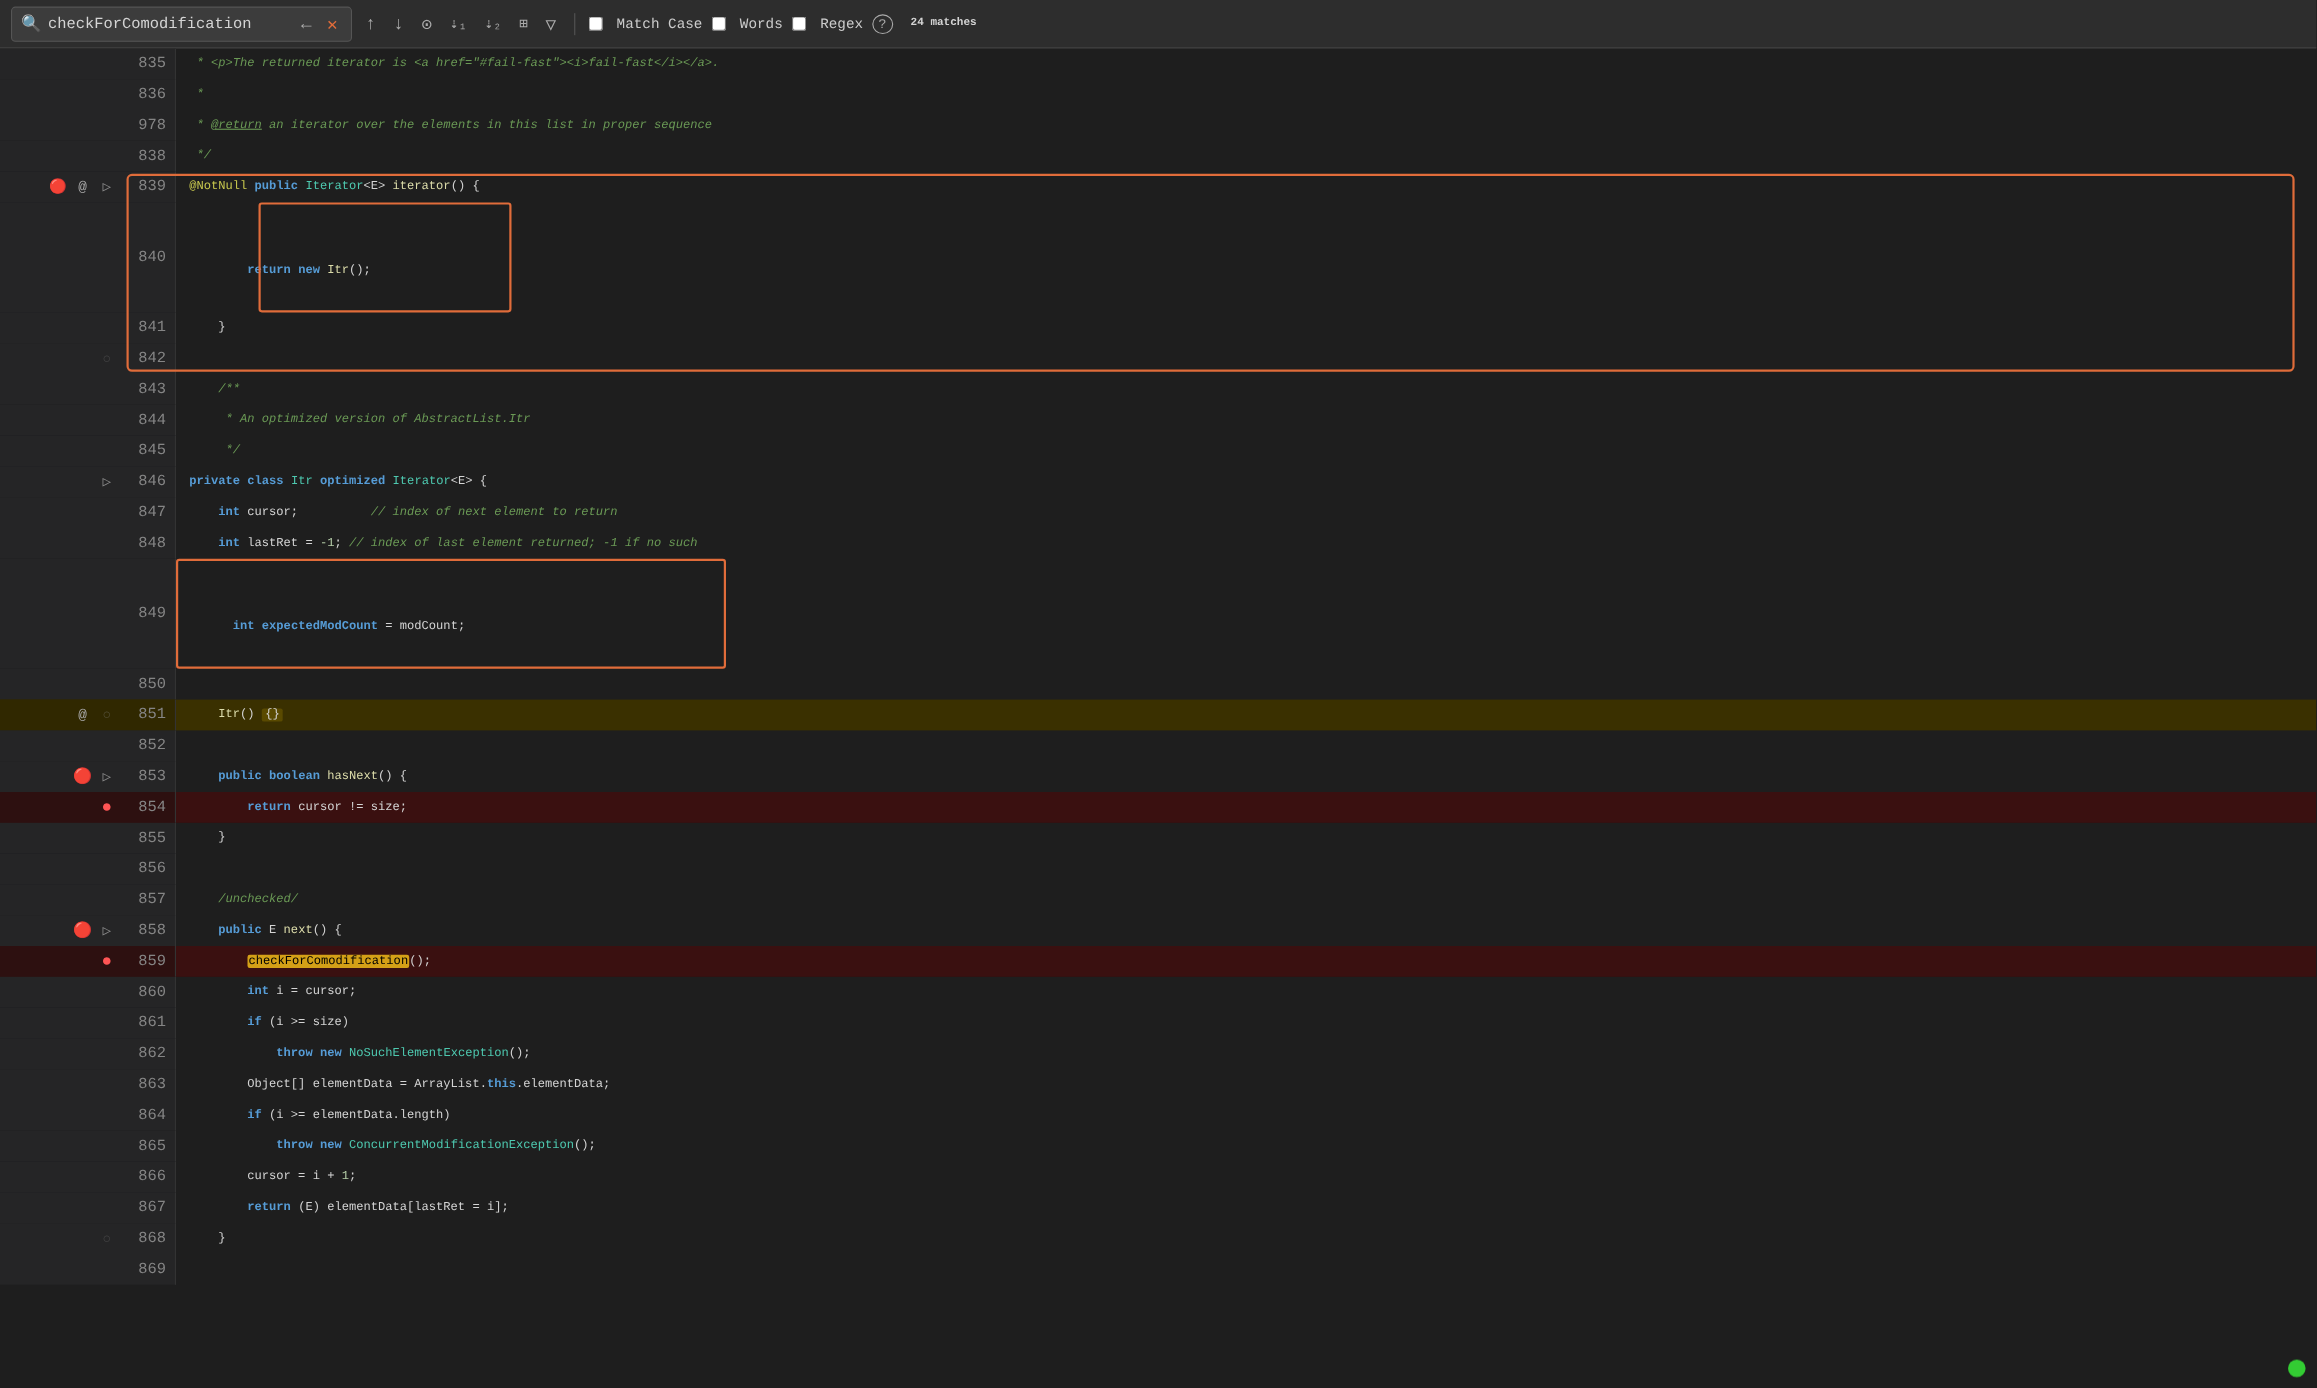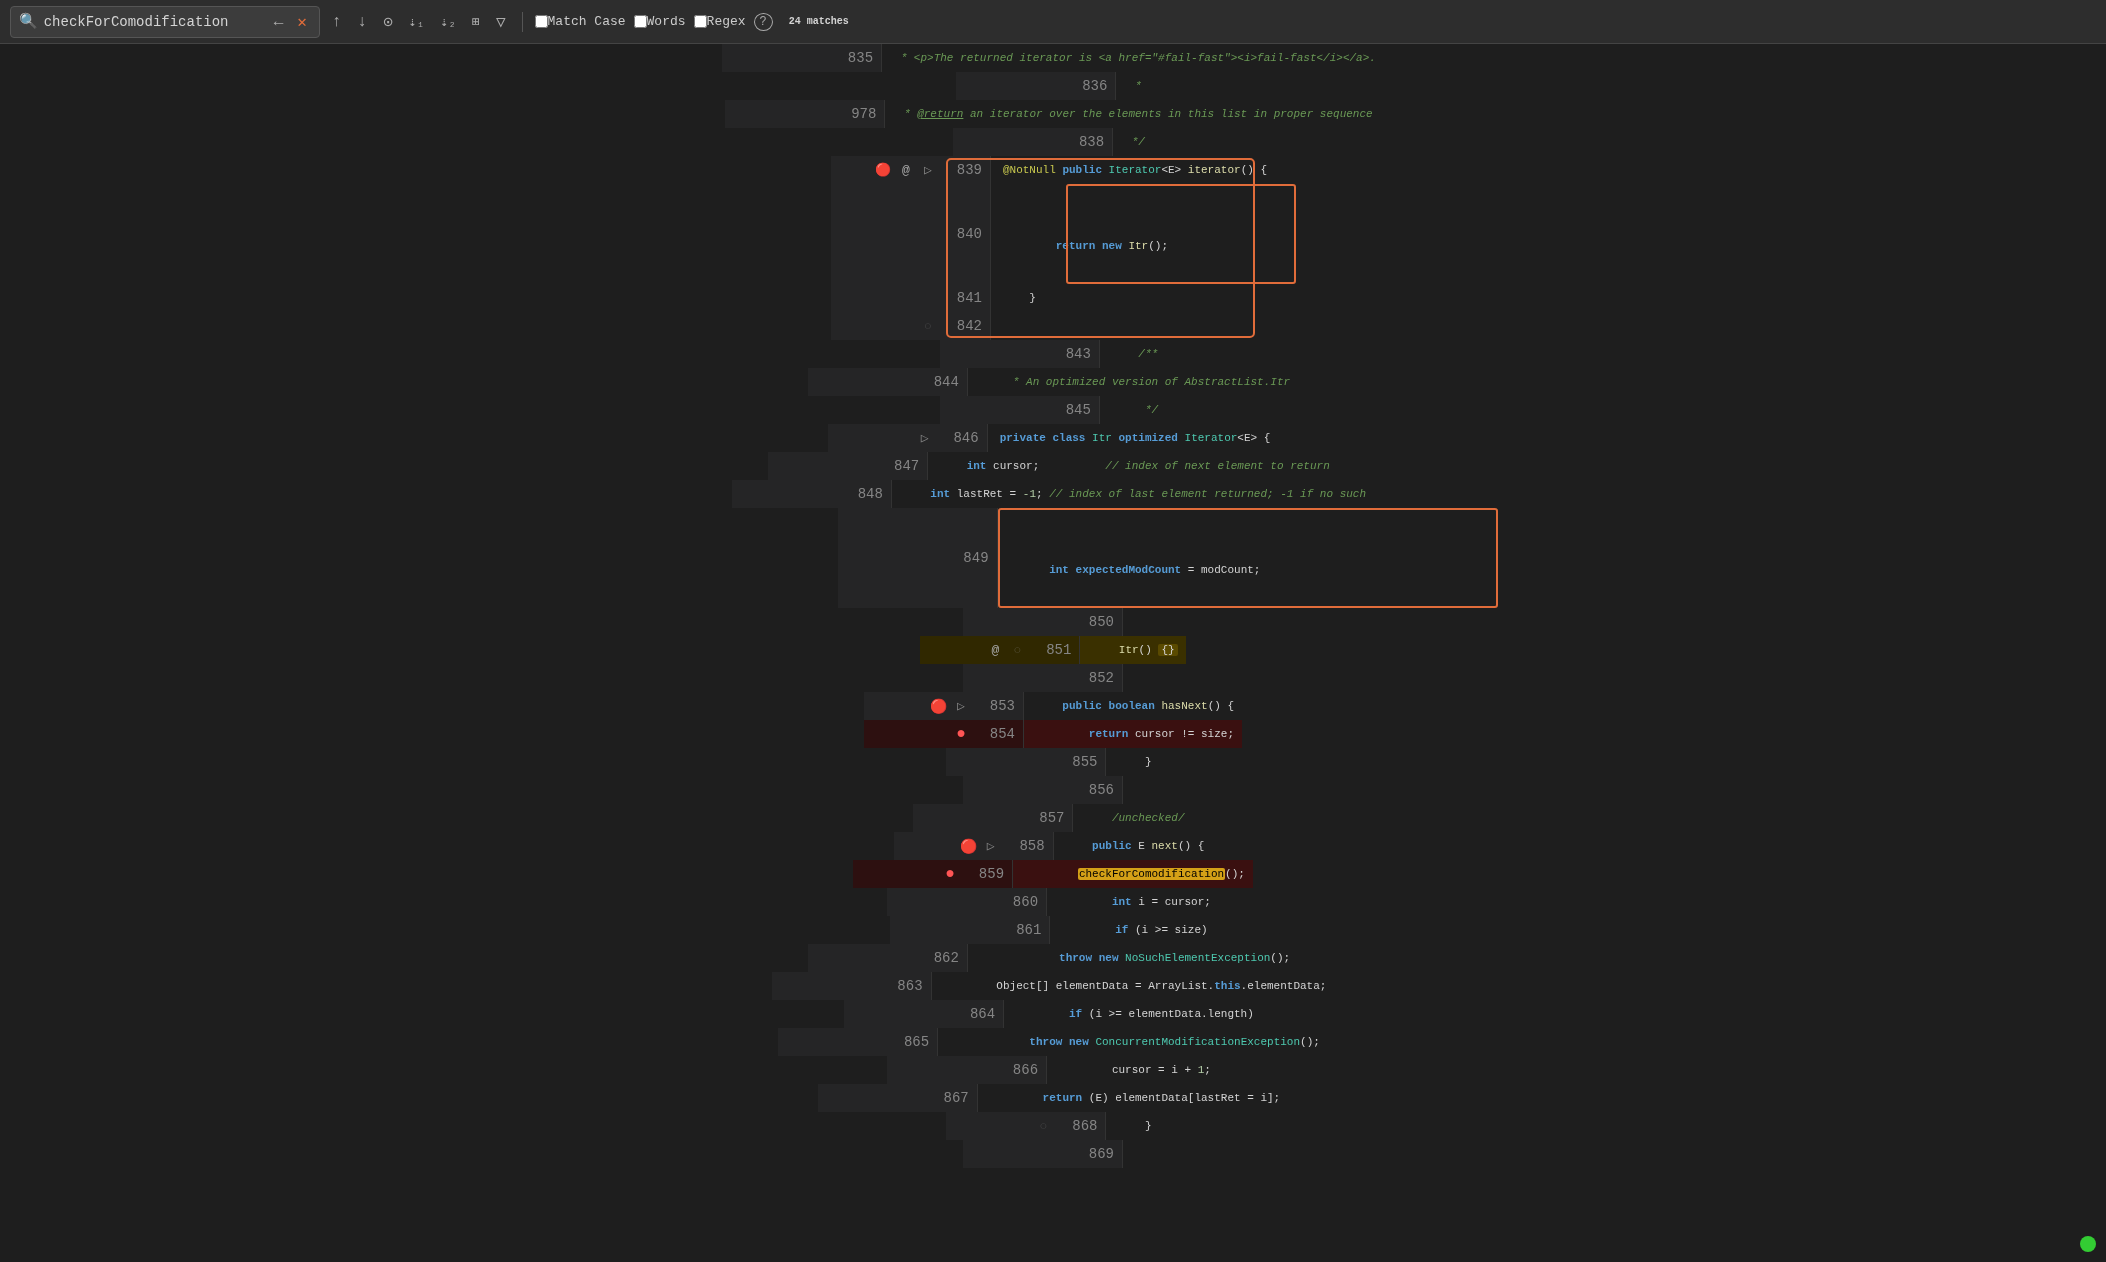--- a/index.html
+++ b/index.html
@@ -44,41 +44,40 @@
       color: #aaa;
       font-size: 16px;
       cursor: pointer;
       padding: 2px 4px;
       border-radius: 3px;
     }
     .toolbar-sep { width: 1px; height: 20px; background: #555; margin: 0 4px; }
     .toolbar-checkbox-group {
       display: flex;
       align-items: center;
-      gap: 0;
+      gap: 13px;
       color: #ccc;
       font-size: 13px;
     }
     .toolbar-checkbox-group input[type=checkbox] { cursor: pointer; }
     .match-count {
       color: #d4d4d4;
       font-size: 10px;
       font-weight: bold;
       margin-left: 8px;
       white-space: nowrap;
     }
 
     
     #code-area {
       display: flex;
       flex-direction: column;
       height: calc(100vh - 44px);
       overflow-y: auto;
       overflow-x: auto;
-      align-items: center;
     }
 
     .code-line {
       display: flex;
       align-items: stretch;
       min-height: 28px;
       position: relative;
     }
     .code-line.highlighted-yellow {
       background: #3a3000;

